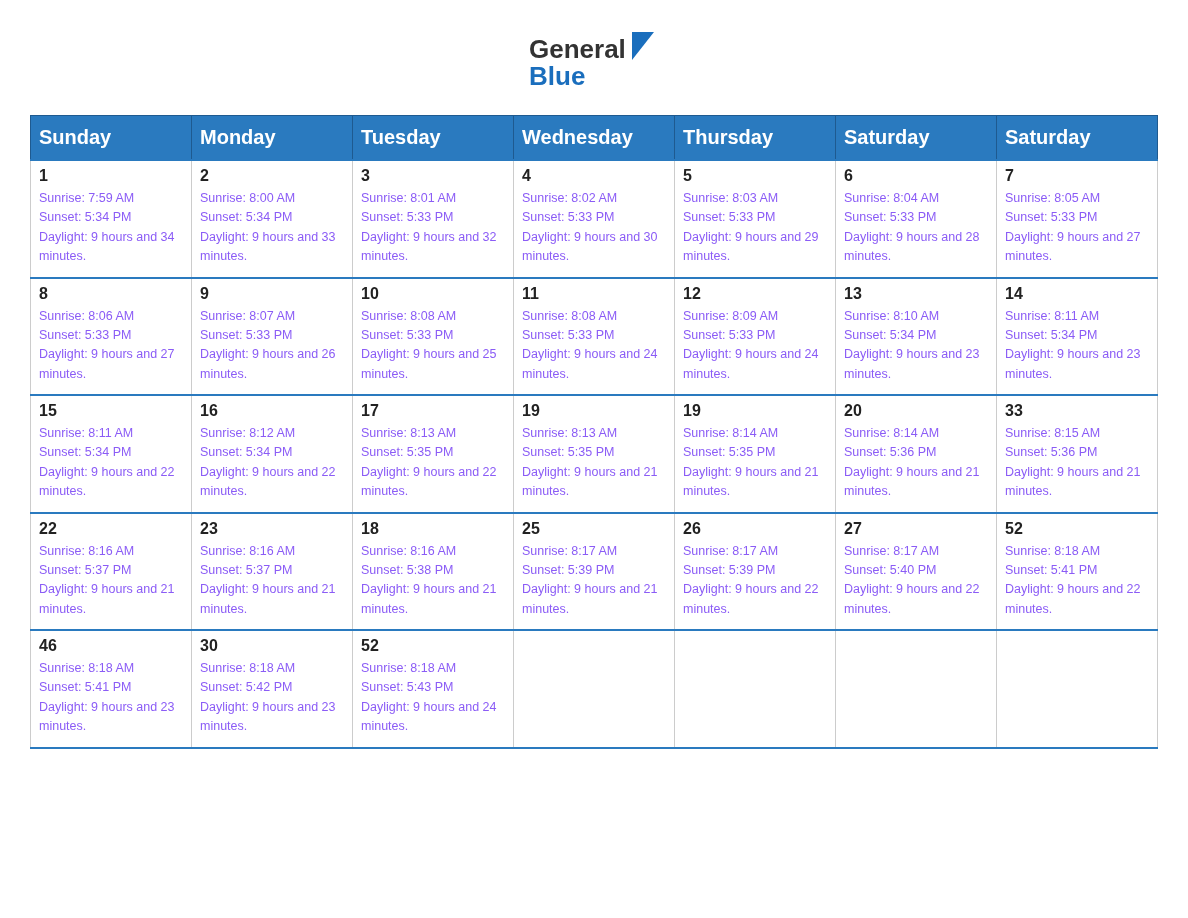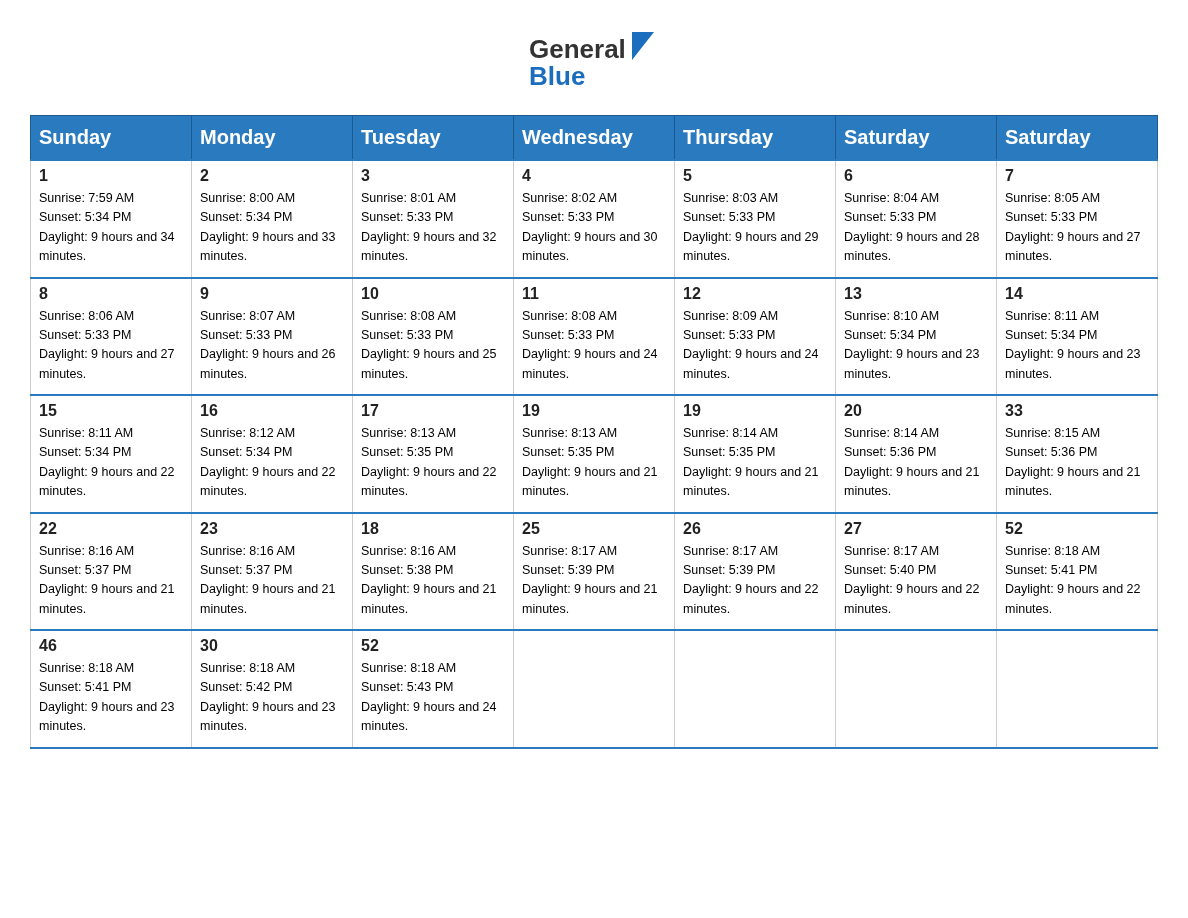--- a/index.html
+++ b/index.html
@@ -64,21 +64,21 @@
     }
     .day-number {
       font-size: 16px;
       font-weight: bold;
       display: block;
       margin-bottom: 4px;
     }
     .day-info {
       font-size: 12.5px;
       line-height: 1.55;
-      color: #000000;
+      color: #8b5cf6;
       margin-top: 32px;
     }
     .empty-cell {
       background: #fff;
     }
   </style>
 </head>
 <body>
 
 <div class="header">

